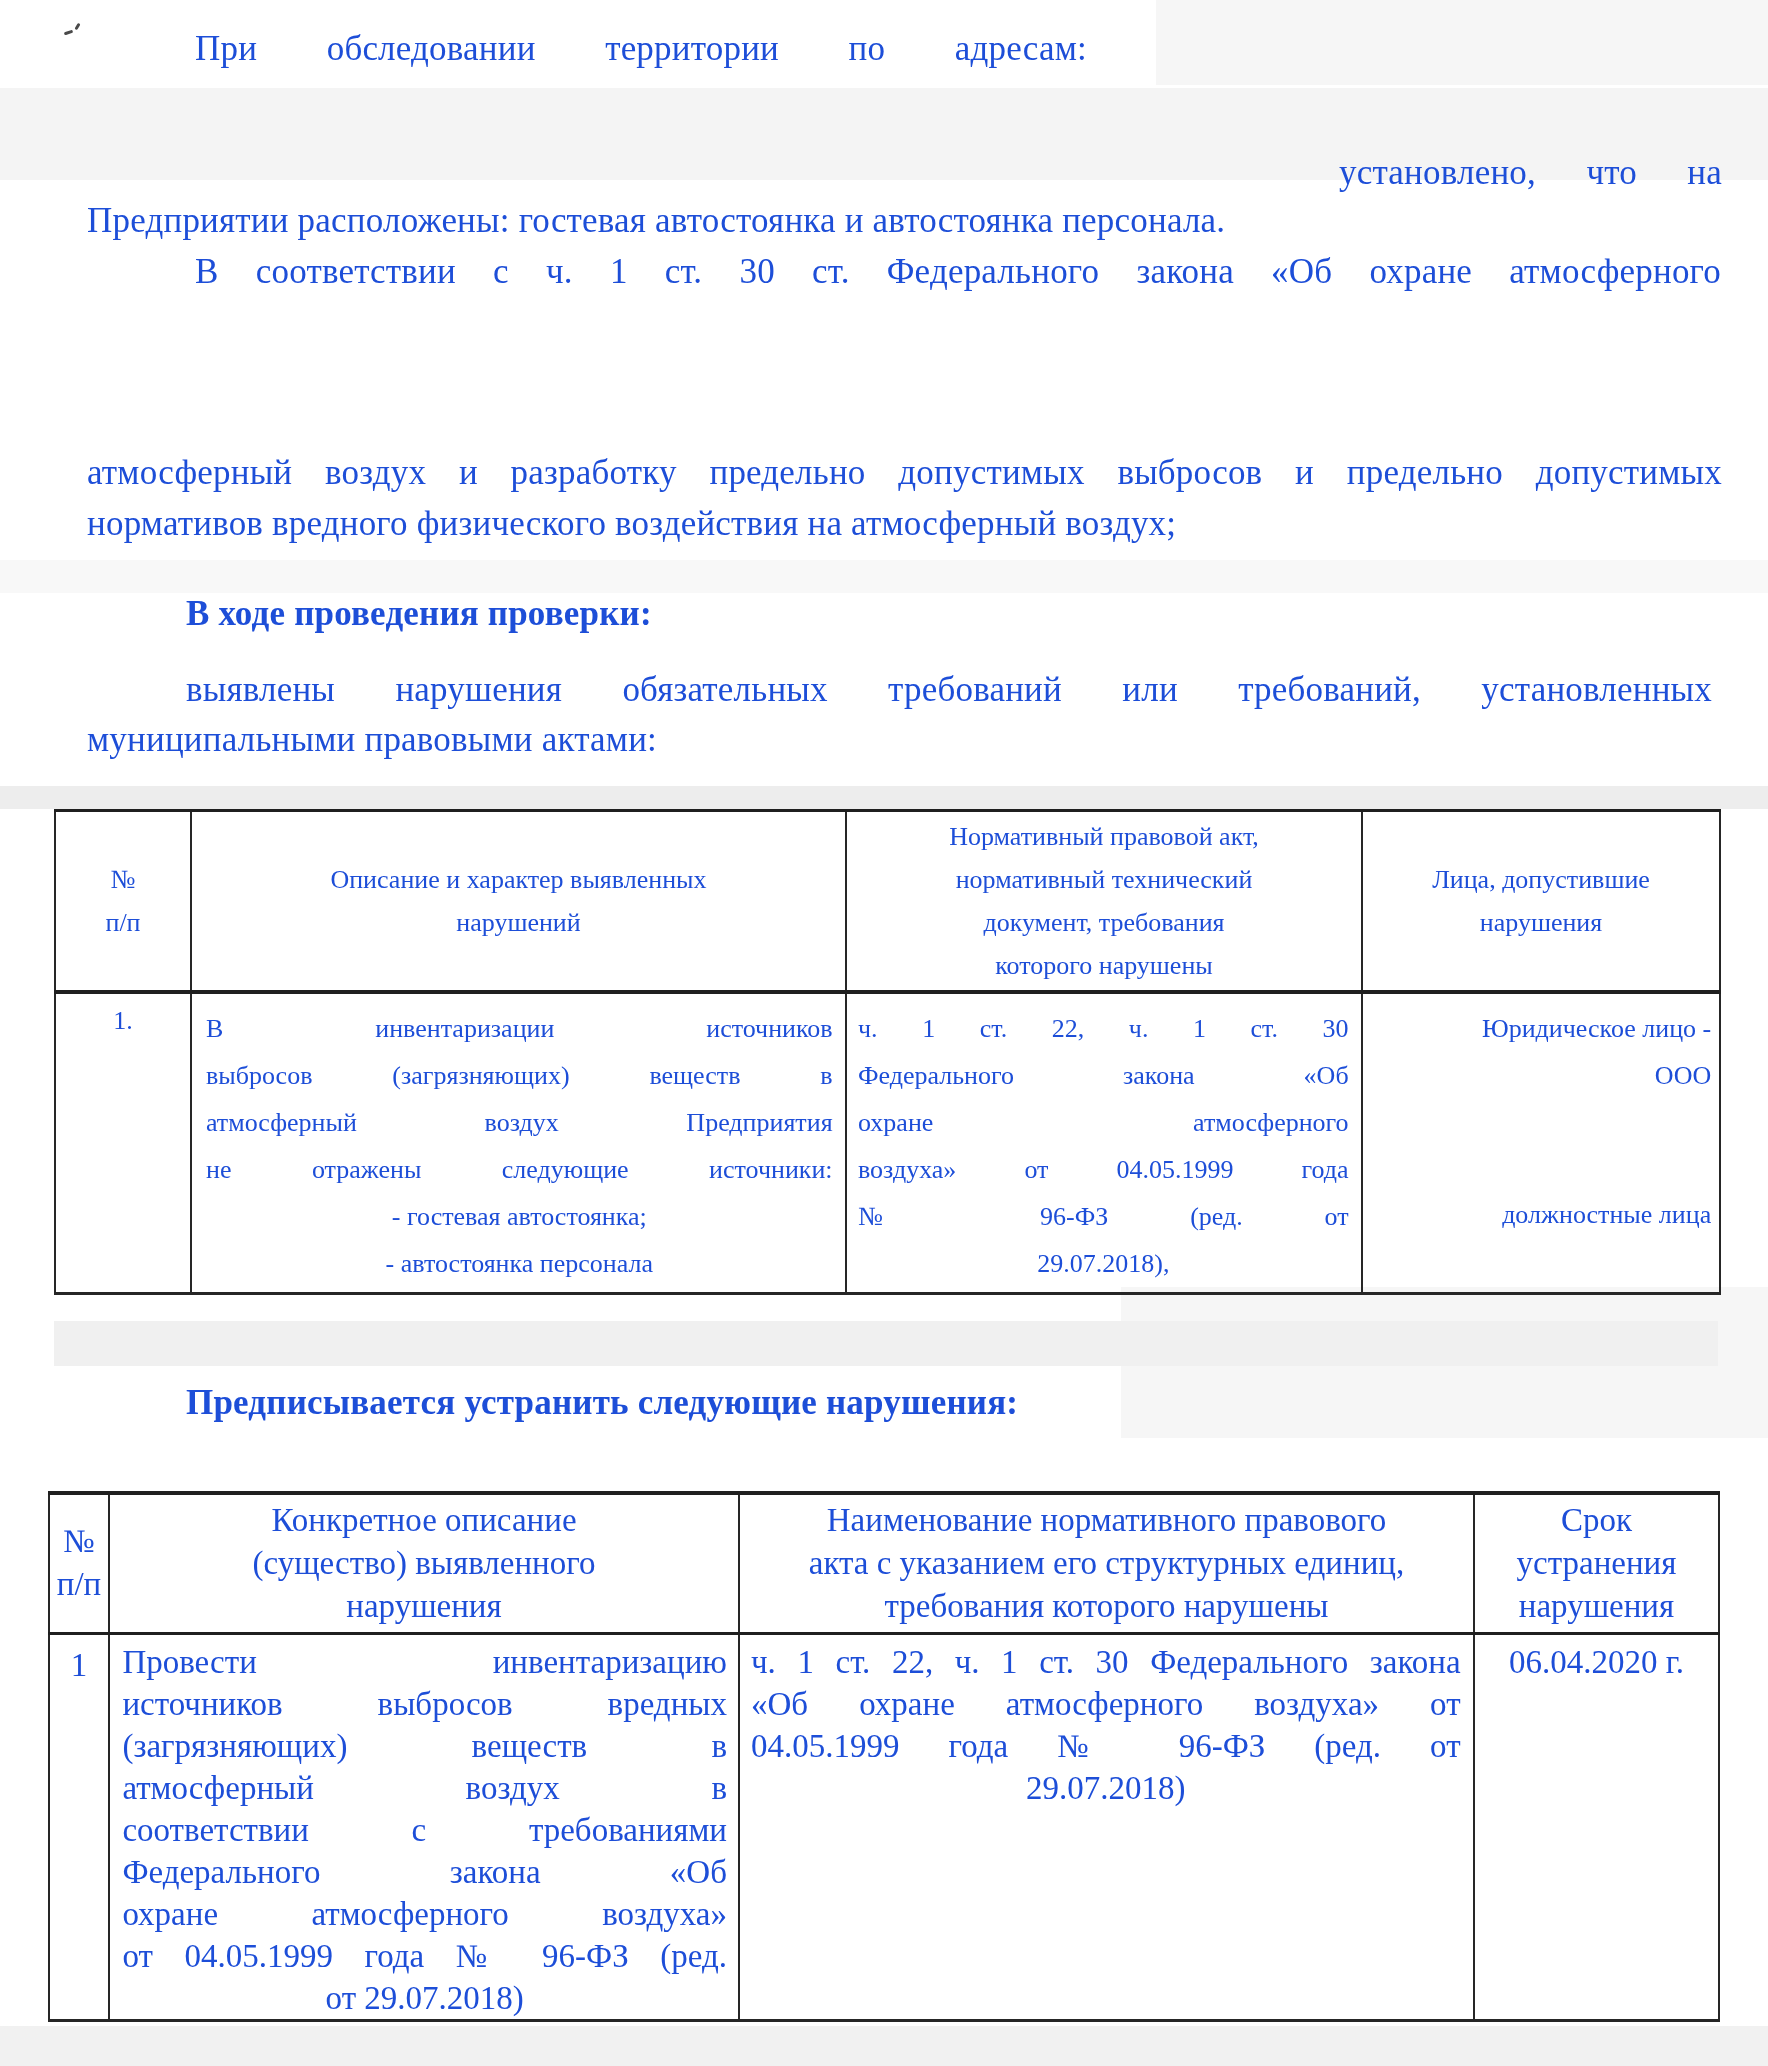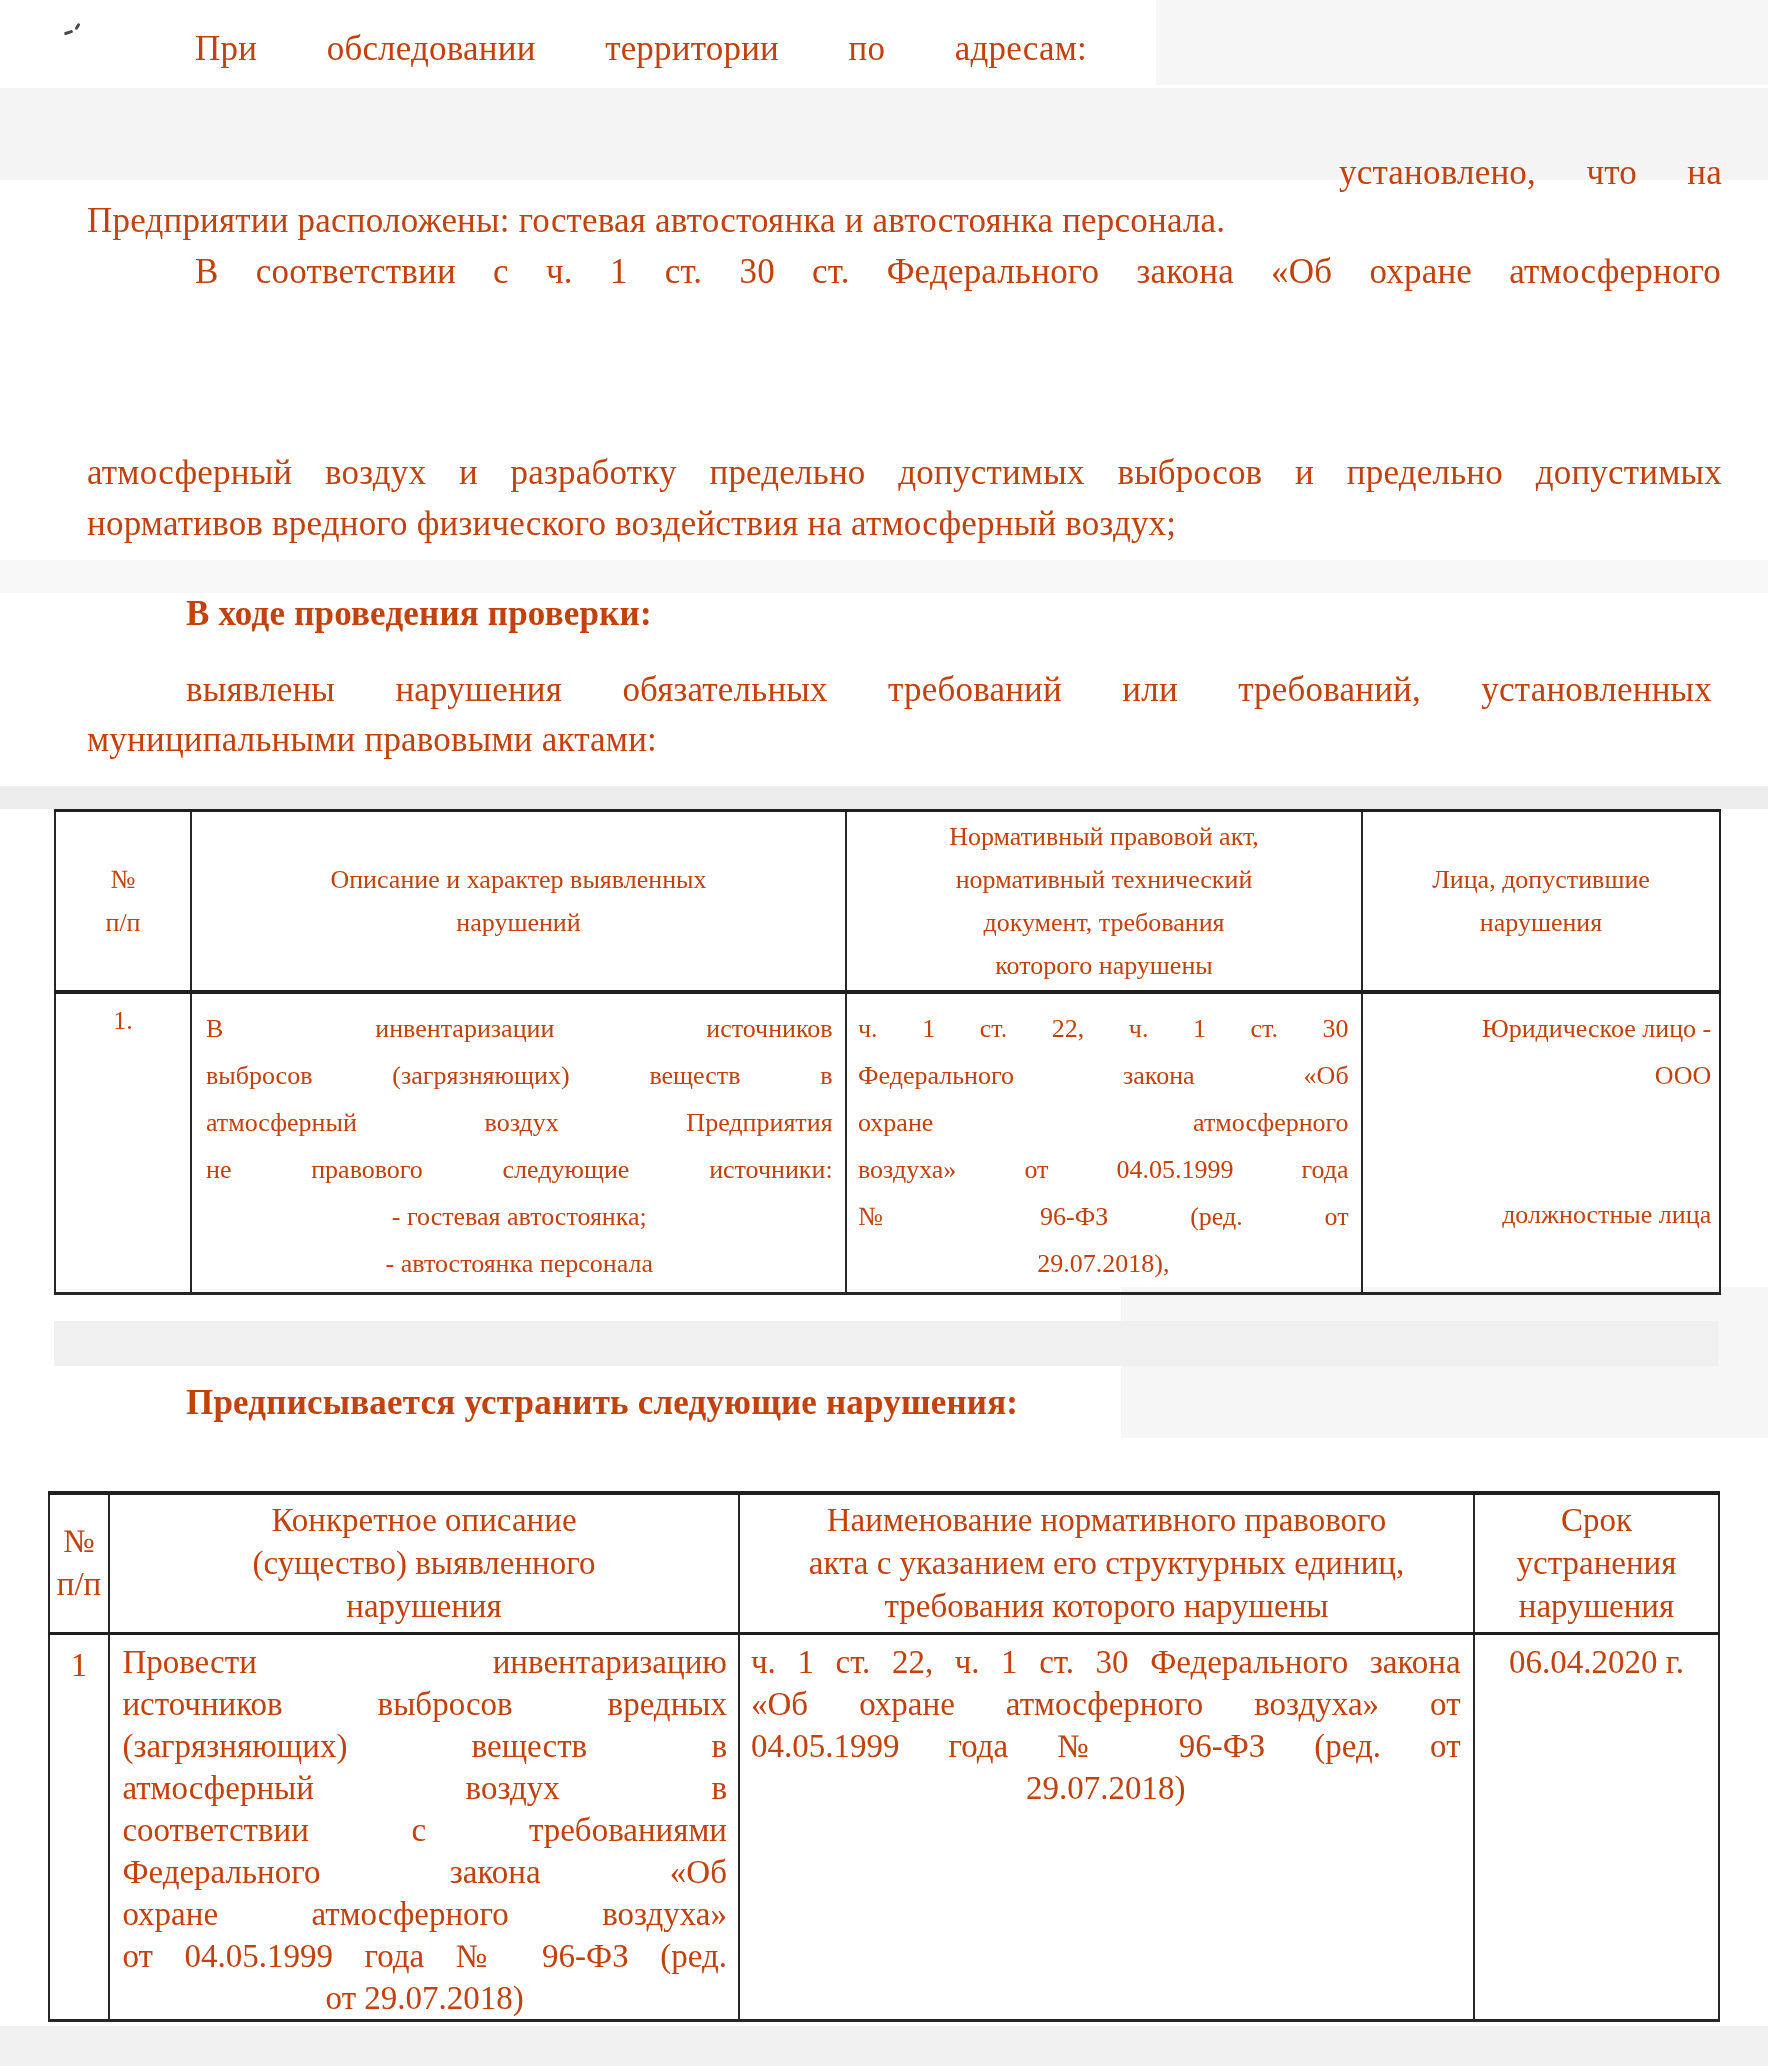--- a/index.html
+++ b/index.html
@@ -1,18 +1,18 @@
 <!DOCTYPE html>
 <html style="font-size:12.4px"><head>
 <meta charset="utf-8">
 <style>
   html,body{margin:0;padding:0;background:#ffffff;}
   .page{
     position:relative;width:1768px;height:2066px;background:#ffffff;
-    font-family:"Liberation Serif","DejaVu Serif",serif;color:#c2410c;
+    font-family:"Liberation Serif","DejaVu Serif",serif;color:#1d4ed8;
     overflow:hidden;
   }
   .band{position:absolute;pointer-events:none;}
   .ln{position:absolute;font-size:35px;line-height:42px;letter-spacing:0.2px;white-space:normal;}
   .jb{text-align:justify;text-align-last:justify;}
   .bold{font-weight:bold;}
 
   
   .artifact{position:absolute;left:62px;top:20px;width:26px;height:18.6px;}
   .artifact::before{content:"";position:absolute;left:1.6px;top:11px;width:9.3px;height:3.1px;background:#4a4a4a;transform:rotate(-18deg);border-radius:1.6px;}
@@ -98,21 +98,21 @@
 которого нарушены</td>
       <td class="hc">Лица, допустившие
 нарушения</td>
     </tr>
     <tr class="body" style="height:302px;">
       <td class="numc">1.</td>
       <td class="c-desc">
         <div class="cl jl">В инвентаризации источников</div>
         <div class="cl jl">выбросов (загрязняющих) веществ в</div>
         <div class="cl jl">атмосферный воздух Предприятия</div>
-        <div class="cl jl">не правового следующие источники:</div>
+        <div class="cl jl">не отражены следующие источники:</div>
         <div class="cl ll">- гостевая автостоянка;</div>
         <div class="cl ll">- автостоянка персонала</div>
       </td>
       <td class="c-act">
         <div class="cl jl">ч. 1 ст. 22, ч. 1 ст. 30</div>
         <div class="cl jl">Федерального закона «Об</div>
         <div class="cl jl">охране атмосферного</div>
         <div class="cl jl">воздуха» от 04.05.1999 года</div>
         <div class="cl jl">№ 96-ФЗ (ред. от</div>
         <div class="cl ll">29.07.2018),</div>

